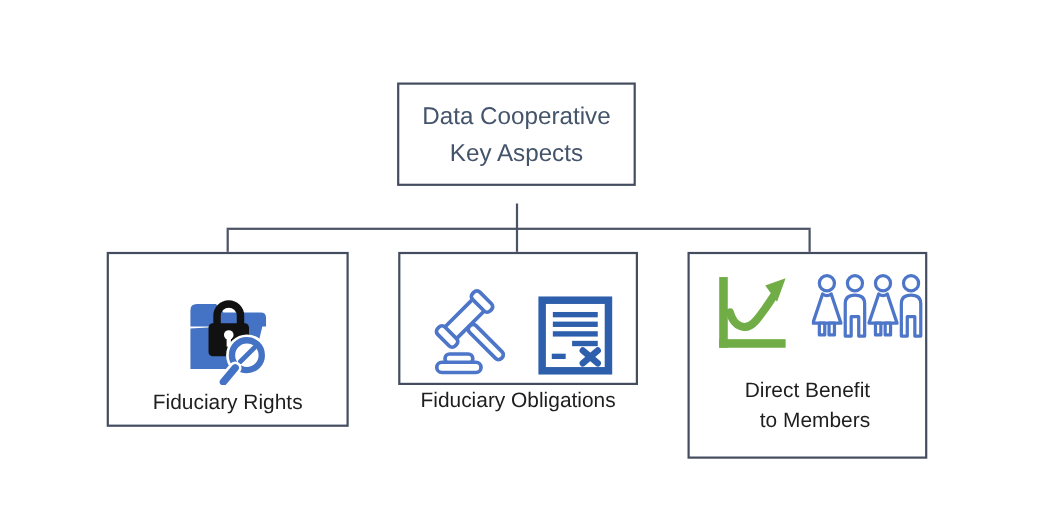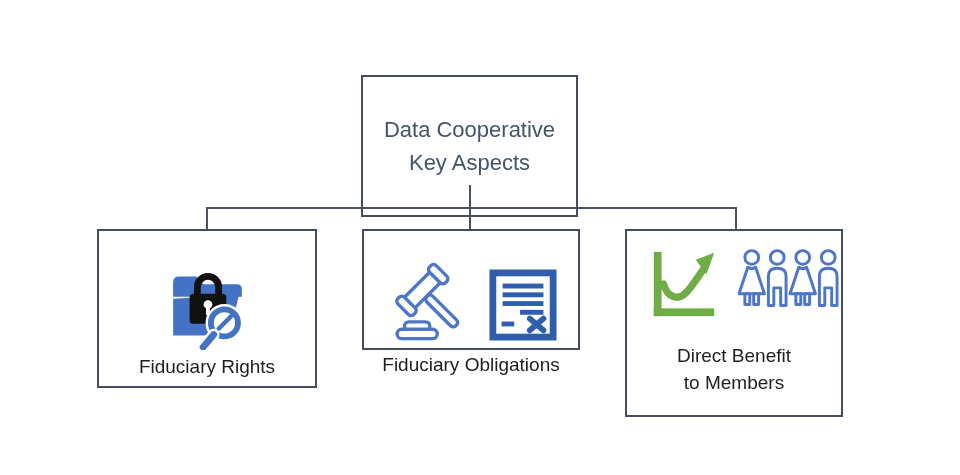--- a/index.html
+++ b/index.html
@@ -5,27 +5,27 @@
   html,body{margin:0;padding:0;background:#ffffff;}
   .canvas{
     position:relative;width:960px;height:475px;background:#ffffff;overflow:hidden;
     font-family:"Liberation Sans", sans-serif;
   }
   .node{
     position:absolute;background:#ffffff;border:2px solid #434d5f;box-sizing:border-box;
     display:flex;flex-direction:column;align-items:center;
   }
   .node-root{
-    left:361px;top:75px;width:217px;height:142px;justify-content:center;
+    left:361px;top:75px;width:217px;height:94px;justify-content:center;
   }
   .root-label{
     color:#44546a;font-size:22px;line-height:33px;text-align:center;white-space:pre-line;
   }
   .child-label{
-    color:#1e1e1e;font-size:19px;line-height:27px;text-align:center;white-space:pre-line;
+    color:#1e1e1e;font-size:19px;line-height:27px;text-align:right;white-space:pre-line;
   }
   .node-left{left:97px;top:229px;width:220px;height:159px;padding-top:27px;}
   .node-mid{left:362px;top:229px;width:218px;height:121px;padding-top:31px;}
   .node-right{left:625px;top:229px;width:218px;height:188px;padding-top:16px;}
   .icon-row{display:flex;align-items:center;justify-content:center;}
   .node-left .child-label{margin-top:3px;text-align:center;}
   .node-mid .icon-row{gap:18px;height:86px;}
   .node-mid .child-label{margin-top:3px;text-align:center;}
   .node-right .icon-row{gap:17px;align-items:flex-start;height:76px;margin-left:18px;}
   .node-right .child-label{margin-top:19px;}

